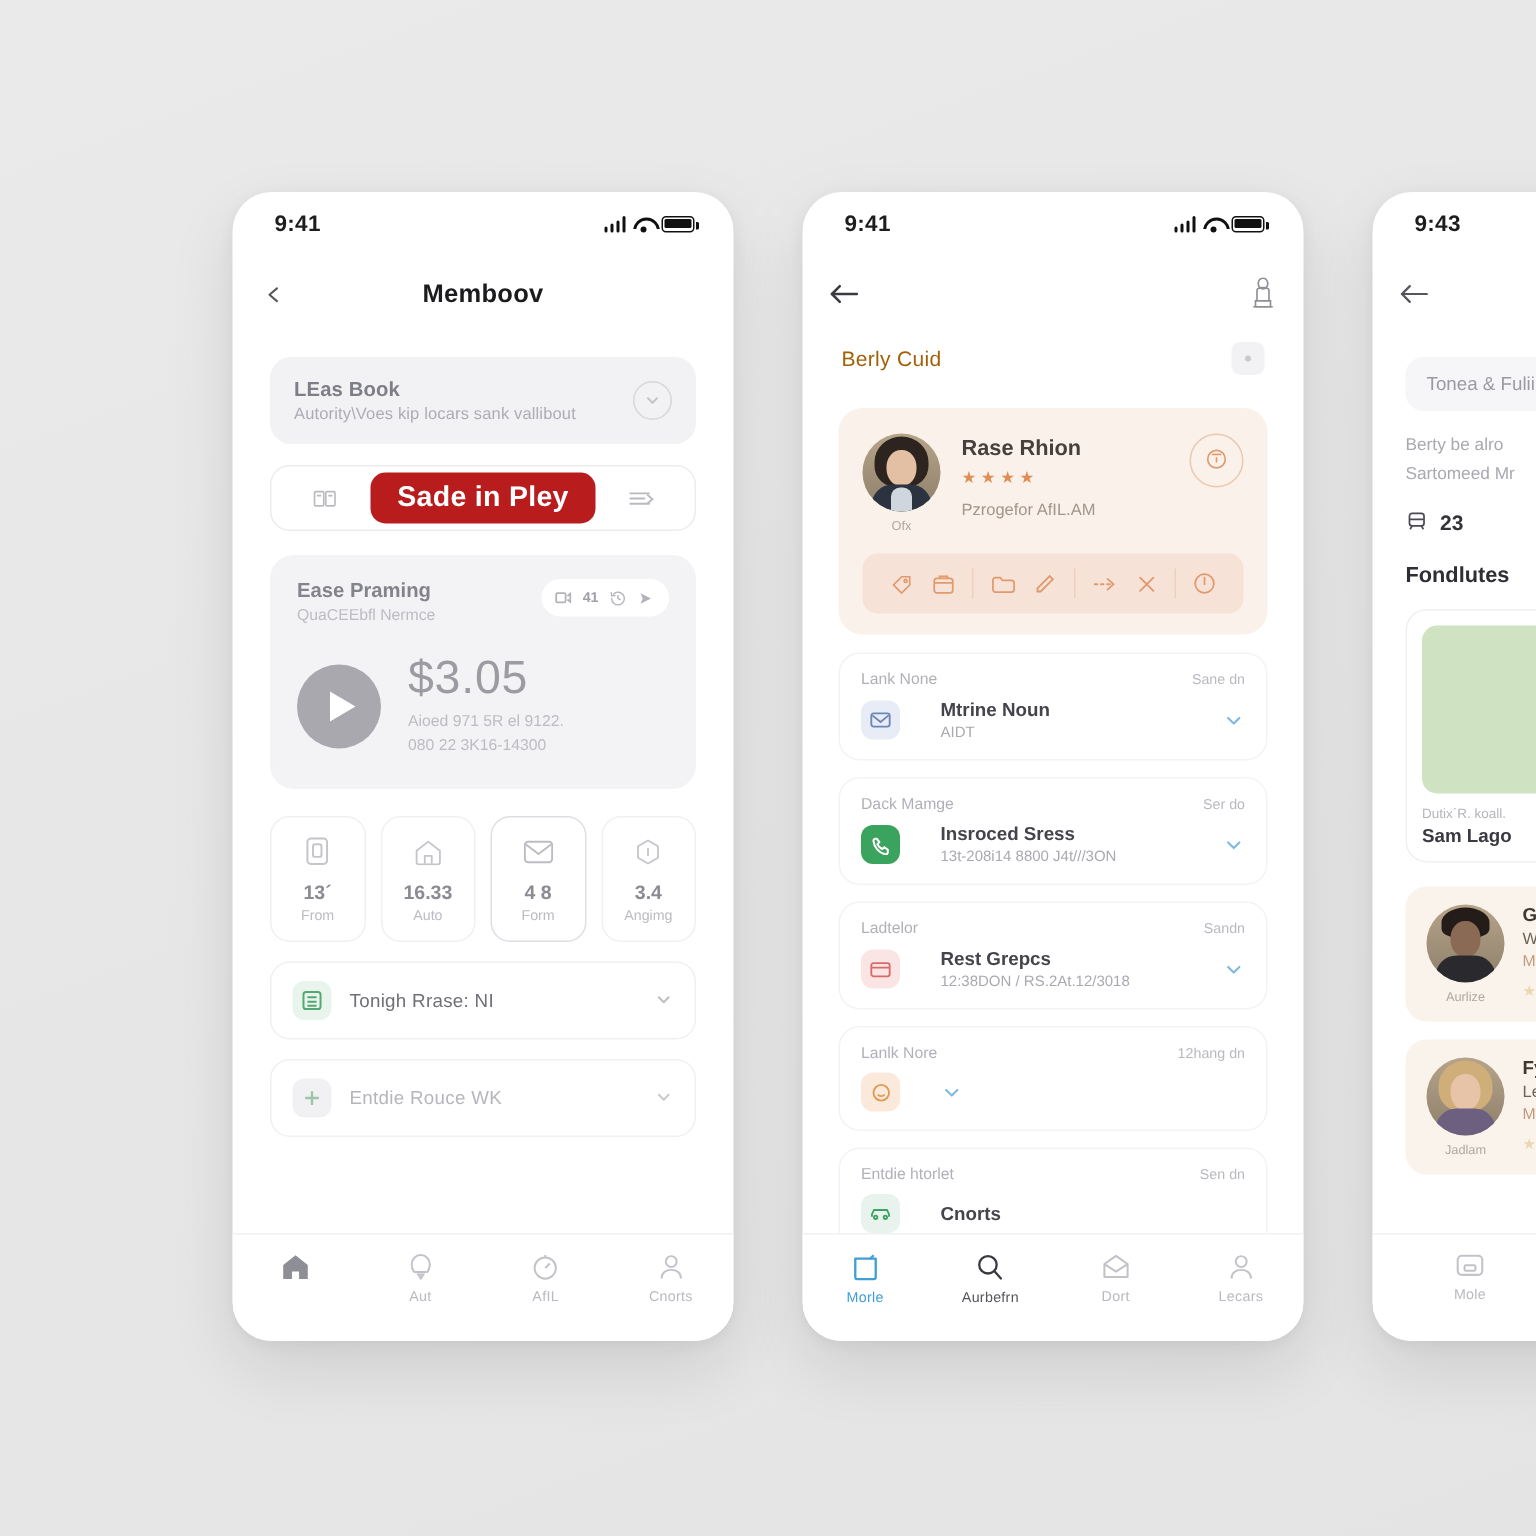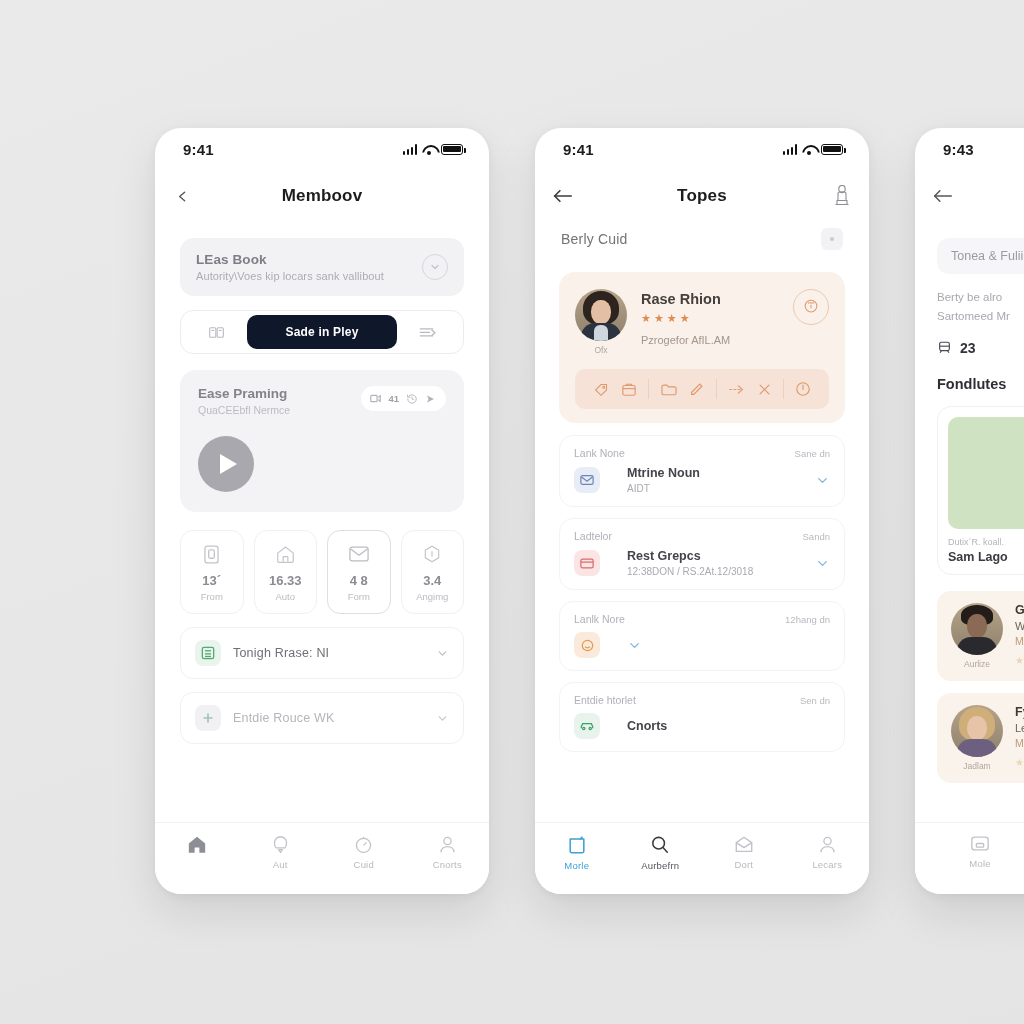--- a/index.html
+++ b/index.html
@@ -81,23 +81,23 @@
     border:1.4px solid #d6d6dc; display:flex; align-items:center; justify-content:center;
   }
 
   .segment {
     margin-top:14px; height:44px; background:#fff;
     border:1px solid #ececf0; border-radius:13px;
     display:flex; align-items:center; padding:4px;
   }
   .seg-side { width:62px; display:flex; align-items:center; justify-content:center; }
   .seg-main {
-    flex:1; height:100%; background:#0f172a; border-radius:10px;
+    flex:1; height:100%; background:#b91c1c; border-radius:10px;
     display:flex; align-items:center; justify-content:center;
-    color:#fff; font-size:12px; font-weight:700; letter-spacing:.2px;
+    color:#fff; font-size:19px; font-weight:700; letter-spacing:.2px;
   }
 
   .media-card {
     margin-top:16px; background:#f3f3f5; border-radius:16px; padding:16px 18px 20px;
   }
   .media-head { display:flex; align-items:flex-start; justify-content:space-between; }
   .media-title { font-size:13.5px; font-weight:700; color:#83838b; }
   .media-sub { font-size:10.5px; color:#bcbcc2; margin-top:3px; }
   .pill {
     background:#fff; border-radius:999px; height:25px; padding:0 9px;
@@ -146,21 +146,21 @@
   .tab-lab { font-size:9.5px; color:#b9b9c0; letter-spacing:.2px;}
   .tab.active .tab-lab { color:#3f9fd6; }
   .tab.dark .tab-lab { color:#55555c; }
   .tab.home .tab-lab { color:#8e8e96;margin-top:46px; }
 
   
   .s2-search {
     padding: 6px 26px 0;
     display:flex; align-items:center; justify-content:space-between;
   }
-  .s2-search-txt { font-size:14px; color:#737373; letter-spacing:.2px;}
+  .s2-search-txt { font-size:14px; color:#a16207; letter-spacing:.2px;}
   .s2-search-btn { width:22px; height:22px; border-radius:6px; background:#f2f2f4; display:flex;align-items:center;justify-content:center;}
   .s2-dot { width:4px; height:4px; border-radius:50%; background:#c9c9d0;}
 
   .profile-card {
     margin:22px 24px 0; background:#faf1ea; border-radius:16px; padding:17px 16px 14px;
   }
   .pc-top { display:flex; align-items:flex-start; gap:14px; }
   .avatar-wrap { display:flex; flex-direction:column; align-items:center; gap:4px; flex:0 0 auto;}
   .avatar {
     width:52px; height:52px; border-radius:50%; overflow:hidden;
@@ -332,20 +332,27 @@
               </svg>
             <svg width="12" height="12" viewBox="0 0 24 24" fill="#b2b2b9">
                 <path d="M4 5l14 7-14 7 3-7z"></path>
               </svg>
           </div>
         </div>
         <div class="media-body">
           <div class="play-circle">
             <span class="play-tri"></span>
           </div>
+          <div>
+            <div class="amount">$3.05</div>
+            <div class="amount-sub">
+              <span>Aioed 971 5R el 9122.</span><br>
+              <span>080 22 3K16-14300</span>
+            </div>
+          </div>
         </div>
       </div>
 
       <div class="stats">
         <div class="stat">
           <div class="stat-ico">
             <svg width="15" height="19" viewBox="0 0 16 20" fill="none" stroke="#c4c4cb" stroke-width="1.4">
                 <rect x="1" y="1" width="14" height="18" rx="2.4"></rect>
                 <rect x="5" y="5" width="6" height="9" rx="1.6"></rect>
               </svg>
@@ -427,21 +434,21 @@
             <path d="M9 17h4l-2 3z"></path>
           </svg>
         <span class="tab-lab">Aut</span>
       </div>
       <div class="tab">
         <svg width="19" height="19" viewBox="0 0 22 22" fill="none" stroke="#c2c2c9" stroke-width="1.5">
             <circle cx="11" cy="12" r="8.2"></circle>
             <polyline points="11 12 14.5 8.5"></polyline>
             <line x1="11" y1="3.8" x2="11" y2="2"></line>
           </svg>
-        <span class="tab-lab">Cuid</span>
+        <span class="tab-lab">AfIL</span>
       </div>
       <div class="tab">
         <svg width="19" height="19" viewBox="0 0 22 22" fill="none" stroke="#c2c2c9" stroke-width="1.5">
             <circle cx="11" cy="7" r="4.2"></circle>
             <path d="M3.5 20c0-4.2 3.4-6.6 7.5-6.6s7.5 2.4 7.5 6.6"></path>
           </svg>
         <span class="tab-lab">Cnorts</span>
       </div>
     </div>
   </div>
@@ -464,21 +471,20 @@
       </div>
     </div>
 
     <div class="navbar">
       <div class="icon-btn">
         <svg width="21" height="18" viewBox="0 0 24 20" fill="none" stroke="#3a3a41" stroke-width="1.9" stroke-linecap="round" stroke-linejoin="round">
             <line x1="22" y1="10" x2="3" y2="10"></line>
             <polyline points="9 4 3 10 9 16"></polyline>
           </svg>
       </div>
-      <div class="nav-title">Topes</div>
       <div class="nav-spacer"></div>
       <div class="icon-btn">
         <svg width="18" height="22" viewBox="0 0 18 22" fill="none" stroke="#8e8e96" stroke-width="1.1">
             <ellipse cx="9" cy="4" rx="3.2" ry="3.6"></ellipse>
             <path d="M5 8.5c0-1 1.8-1.8 4-1.8s4 .8 4 1.8v7H5z"></path>
             <path d="M2.5 19.5h13"></path>
             <path d="M4 15.5h10v4H4z"></path>
           </svg>
       </div>
     </div>
@@ -570,20 +576,40 @@
           <div class="lc-texts">
             <div class="lc-title">Mtrine Noun</div>
             <div class="lc-sub">AIDT</div>
           </div>
           <svg class="chev-down" width="15" height="15" viewBox="0 0 24 24" fill="none" stroke="currentColor" stroke-width="2.2" stroke-linecap="round" stroke-linejoin="round">
               <polyline points="6 9 12 15 18 9"></polyline>
             </svg>
         </div>
       </div>
 
+      <div class="list-card">
+        <div class="lc-head">
+          <span class="lc-cat">Dack Mamge</span>
+          <span class="lc-right">Ser do</span>
+        </div>
+        <div class="lc-body">
+          <div class="lc-ico ico-green">
+            <svg width="13" height="13" viewBox="0 0 15 15" fill="none" stroke="#ffffff" stroke-width="1.6" stroke-linecap="round">
+                <path d="M4 2.5 6 5 4.6 6.8a8 8 0 0 0 3.6 3.6L10 9l2.5 2v2a1.5 1.5 0 0 1-1.7 1.5A11.8 11.8 0 0 1 1.5 4.2 1.5 1.5 0 0 1 3 2.5z"></path>
+              </svg>
+          </div>
+          <div class="lc-texts">
+            <div class="lc-title">Insroced Sress</div>
+            <div class="lc-sub">13t-208i14 8800 J4t///3ON</div>
+          </div>
+          <svg class="chev-down" width="15" height="15" viewBox="0 0 24 24" fill="none" stroke="currentColor" stroke-width="2.2" stroke-linecap="round" stroke-linejoin="round">
+              <polyline points="6 9 12 15 18 9"></polyline>
+            </svg>
+        </div>
+      </div>
 
       <div class="list-card">
         <div class="lc-head">
           <span class="lc-cat">Ladtelor</span>
           <span class="lc-right">Sandn</span>
         </div>
         <div class="lc-body">
           <div class="lc-ico ico-red">
             <svg width="14" height="11" viewBox="0 0 16 12" fill="none" stroke="#d96a6a" stroke-width="1.4">
                 <rect x="1" y="1" width="14" height="10" rx="1.8"></rect>

